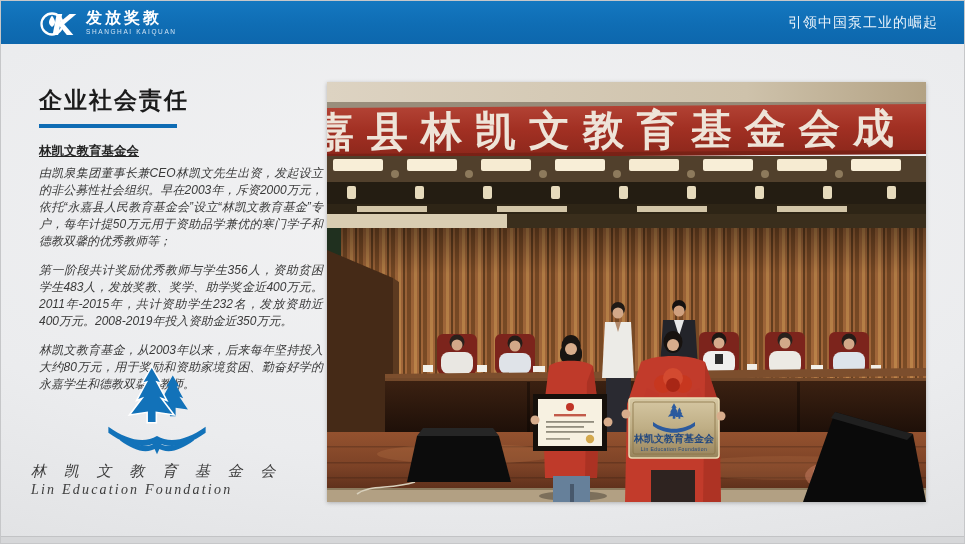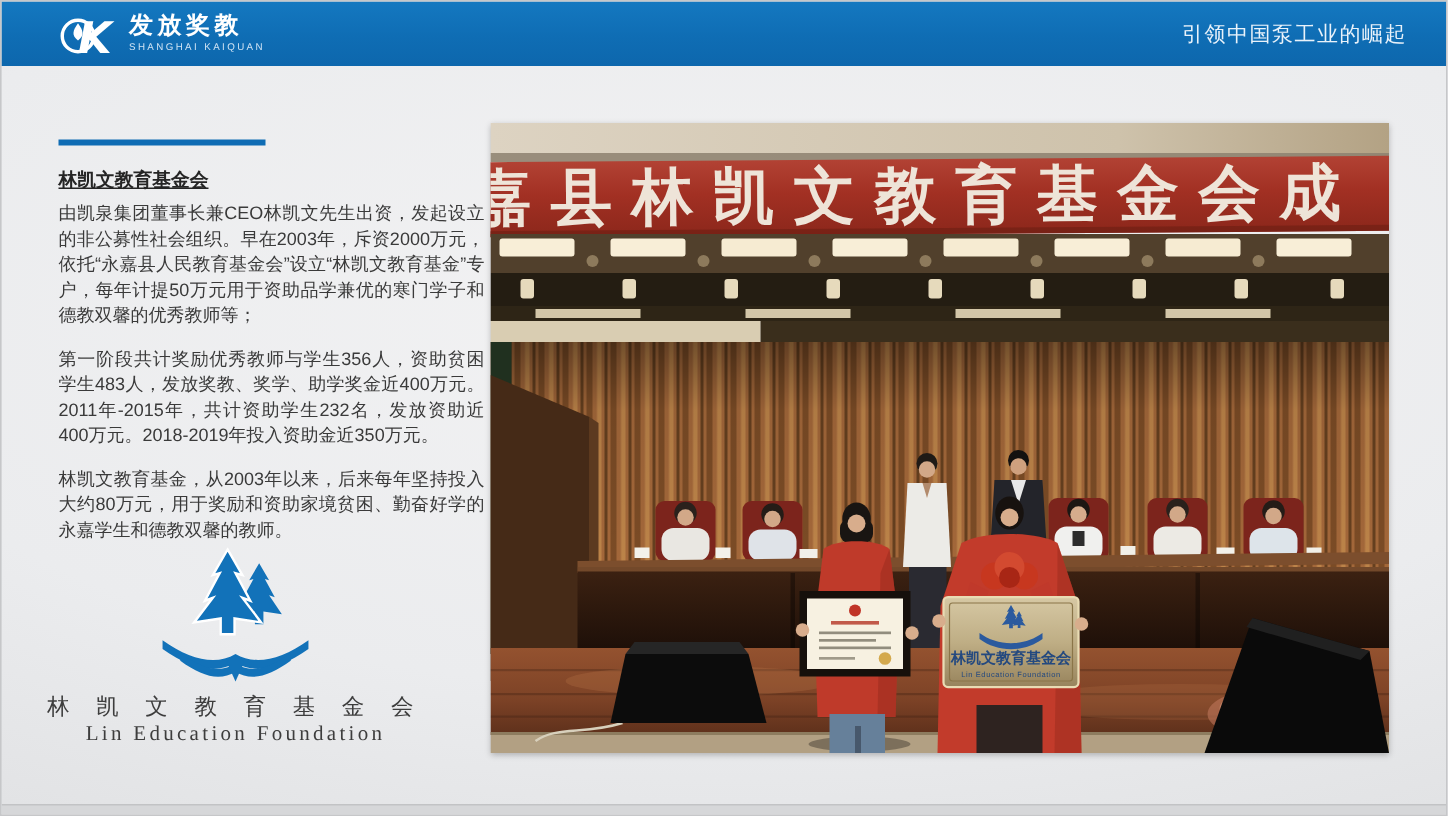--- a/index.html
+++ b/index.html
@@ -20,23 +20,23 @@
   .brand { display:flex; align-items:center; gap:7px; }
   .brand-mark { width:40px; height:34px; }
   .brand-cn { color:#ffffff; font-size:16px; font-weight:bold; letter-spacing:3px; line-height:16px; }
   .brand-en { color:#cfe3f4; font-size:6.5px; letter-spacing:1.6px; margin-top:2px; }
   .tagline { color:#e9f2fa; font-size:14px; letter-spacing:1px; }
   
   .left-col { position:absolute; left:38px; top:84px; width:284px; }
   .page-title { margin:0; font-size:23px; font-weight:bold; color:#1b1b1b; letter-spacing:2px; }
   .title-underline { width:138px; height:4px; background:#0f6cb4; margin-top:8px; }
   .section-heading { margin:15px 0 5px; font-size:12.5px; font-weight:bold; color:#252525; text-decoration:underline; }
-  .para { margin:0 0 12px; font-size:12px; line-height:17px; color:#3a3a3a; text-align:justify; }
-  
-  .foundation-logo { position:absolute; left:30px; top:364px; width:252px; text-align:center; }
+  .para { margin:0 0 12px; font-size:12px; line-height:17px; color:#3a3a3a; text-align:justify;font-style:italic; }
+  
+  .foundation-logo { position:absolute; left:30px; top:364px; width:252px; text-align:left;font-style:italic; }
   .fl-mark { width:164px; height:92px; display:block; margin:0 auto; }
   .fl-cn { font-family:"Liberation Serif","DejaVu Serif",serif; font-size:15px; color:#3d3d3d; letter-spacing:7px; margin-top:5px; white-space:nowrap; }
   .fl-en { font-family:"Liberation Serif","DejaVu Serif",serif; font-size:14px; color:#3d3d3d; letter-spacing:2.2px; margin-top:1px; white-space:nowrap; }
   
   .photo { position:absolute; left:326px; top:81px; width:599px; height:420px; box-shadow:0 1px 4px rgba(0,0,0,0.25); }
   .photo svg { display:block; width:100%; height:100%; }
   
   .bottom-strip { position:absolute; left:0; right:0; bottom:0; height:7px; background:#d6d7d9; border-top:1px solid #c2c3c5; }
 </style>
 </head>
@@ -53,24 +53,25 @@
       </svg>
       <div>
         <div class="brand-cn">发放奖教</div>
         <div class="brand-en">SHANGHAI KAIQUAN</div>
       </div>
     </div>
     <div class="tagline">引领中国泵工业的崛起</div>
   </div>
 
   <div class="left-col">
+    <h1 class="page-title">企业社会责任</h1>
     <div class="title-underline"></div>
     <div class="section-heading">林凯文教育基金会</div>
     <p class="para">由凯泉集团董事长兼CEO林凯文先生出资，发起设立的非公募性社会组织。早在2003年，斥资2000万元，依托“永嘉县人民教育基金会”设立“林凯文教育基金”专户，每年计提50万元用于资助品学兼优的寒门学子和德教双馨的优秀教师等；</p>
-    <p class="para">第一阶段共计奖励优秀教师与学生356人，资助贫困学生483人，发放奖教、奖学、助学奖金近400万元。2011年-2015年，共计资助学生232名，发放资助近400万元。2018-2019年投入资助金近350万元。</p>
+    <p class="para">第一阶段共计奖励优秀教师与学生356人，资助贫困学生483人，发放奖教、奖学、助学奖金近400万元。2011年-2015年，共计资助学生232名，发放资助近400万元。2008-2019年投入资助金近350万元。</p>
     <p class="para">林凯文教育基金，从2003年以来，后来每年坚持投入大约80万元，用于奖励和资助家境贫困、勤奋好学的永嘉学生和德教双馨的教师。</p>
   </div>
 
   <div class="foundation-logo">
     <svg class="fl-mark" viewBox="0 0 164 140">
 
       <g transform="translate(106,16) scale(0.72)">
         <polygon fill="#1272b9" points="0,0 -14,24 -8,22 -22,48 -14,45 -32,72 -6,68 -6,86 6,86 6,68 32,72 14,45 22,48 8,22 14,24"></polygon>
       </g>
 

